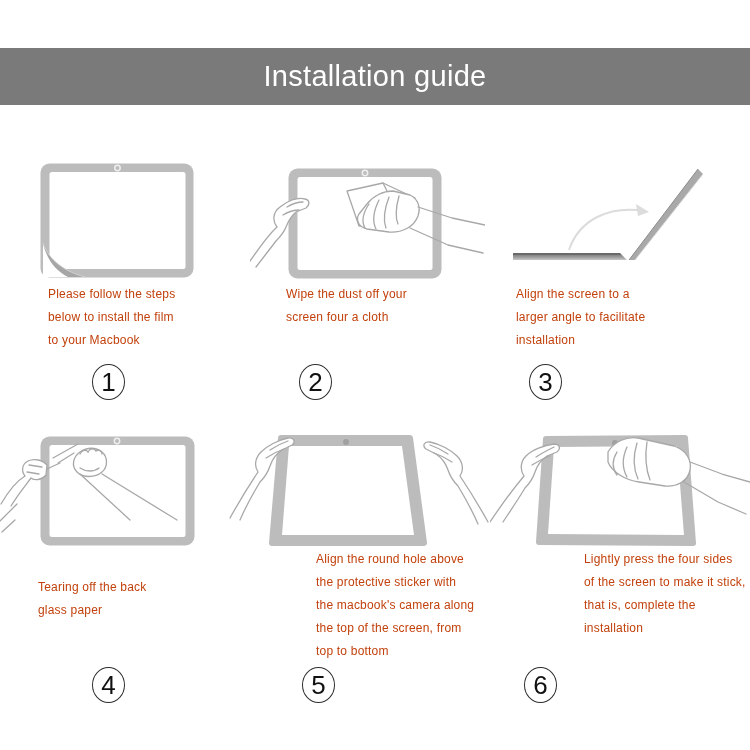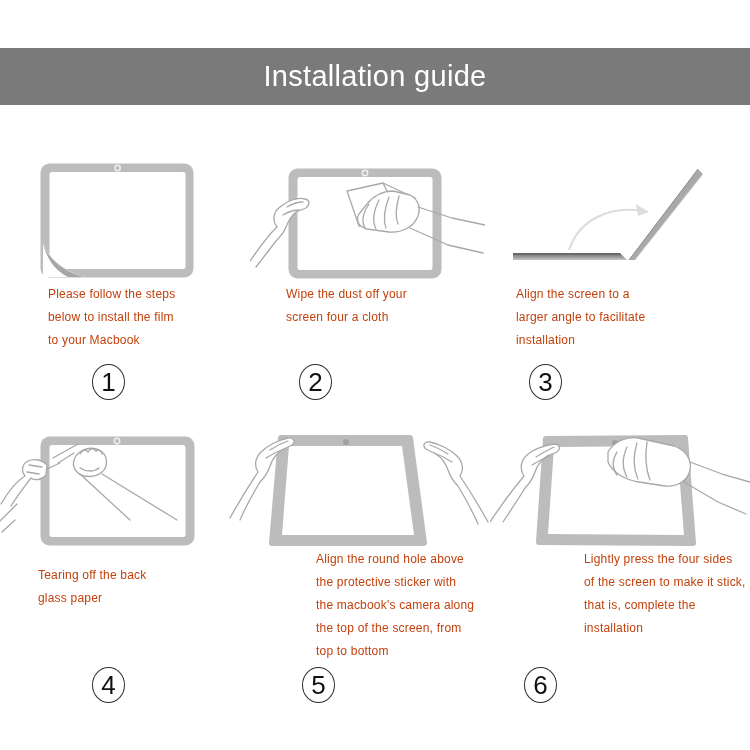--- a/index.html
+++ b/index.html
@@ -18,21 +18,21 @@
     white-space:pre-line;letter-spacing:.2px;
   }
   .num{
     position:absolute;width:31px;height:34px;border:1.5px solid #2e2e2e;border-radius:50%;
     display:flex;align-items:center;justify-content:center;font-size:26px;color:#111;background:#fff;
   }
   
   .illus-1{left:40px;top:163px;}  .cap-1{left:48px;top:283px;}  .num-1{left:92px;top:364px;}
   .illus-2{left:250px;top:160px;} .cap-2{left:286px;top:283px;} .num-2{left:299px;top:364px;}
   .illus-3{left:505px;top:162px;} .cap-3{left:516px;top:283px;} .num-3{left:529px;top:364px;}
-  .illus-4{left:0px;top:428px;}   .cap-4{left:38px;top:564px;}  .num-4{left:92px;top:667px;}
+  .illus-4{left:0px;top:428px;}   .cap-4{left:38px;top:576px;}  .num-4{left:92px;top:667px;}
   .illus-5{left:228px;top:428px;} .cap-5{left:268px;top:548px;margin-left:48px;} .num-5{left:302px;top:667px;}
   .illus-6{left:490px;top:428px;} .cap-6{left:536px;top:548px;margin-left:48px;} .num-6{left:524px;top:667px;}
 </style>
 </head>
 <body>
 
 <div class="canvas">
 
   <div class="header">
     <span class="header-title">Installation guide</span>

